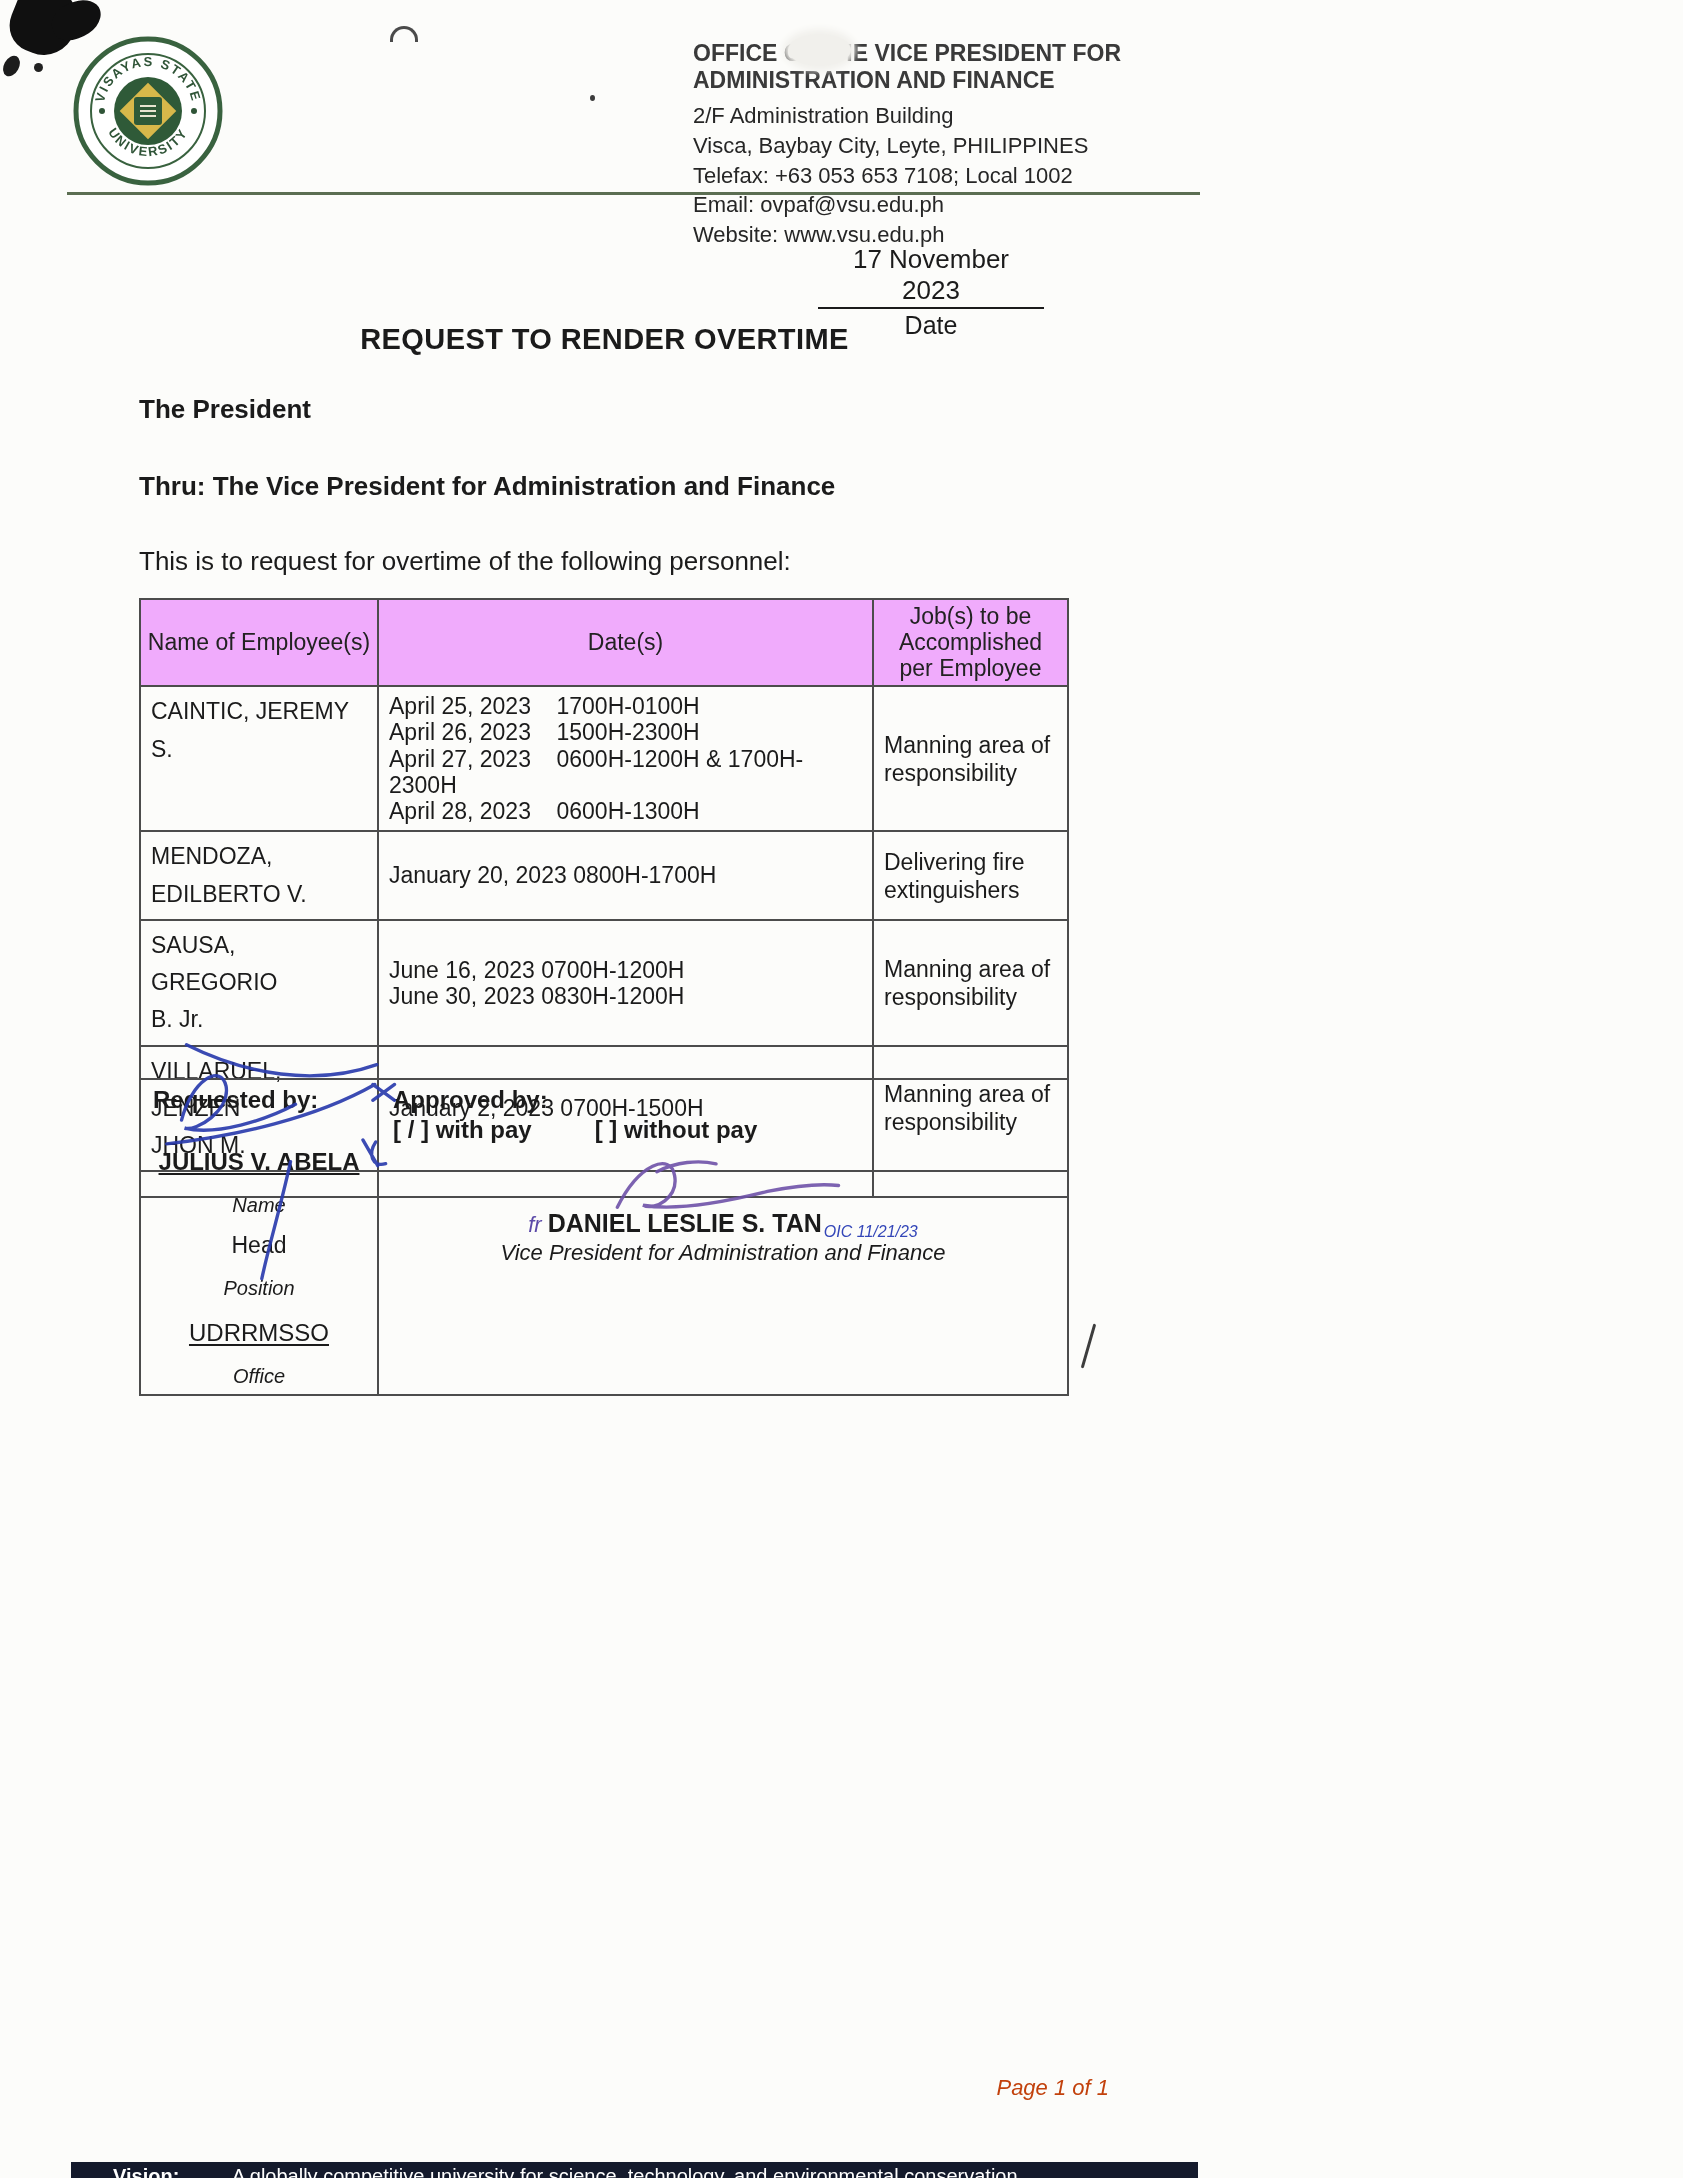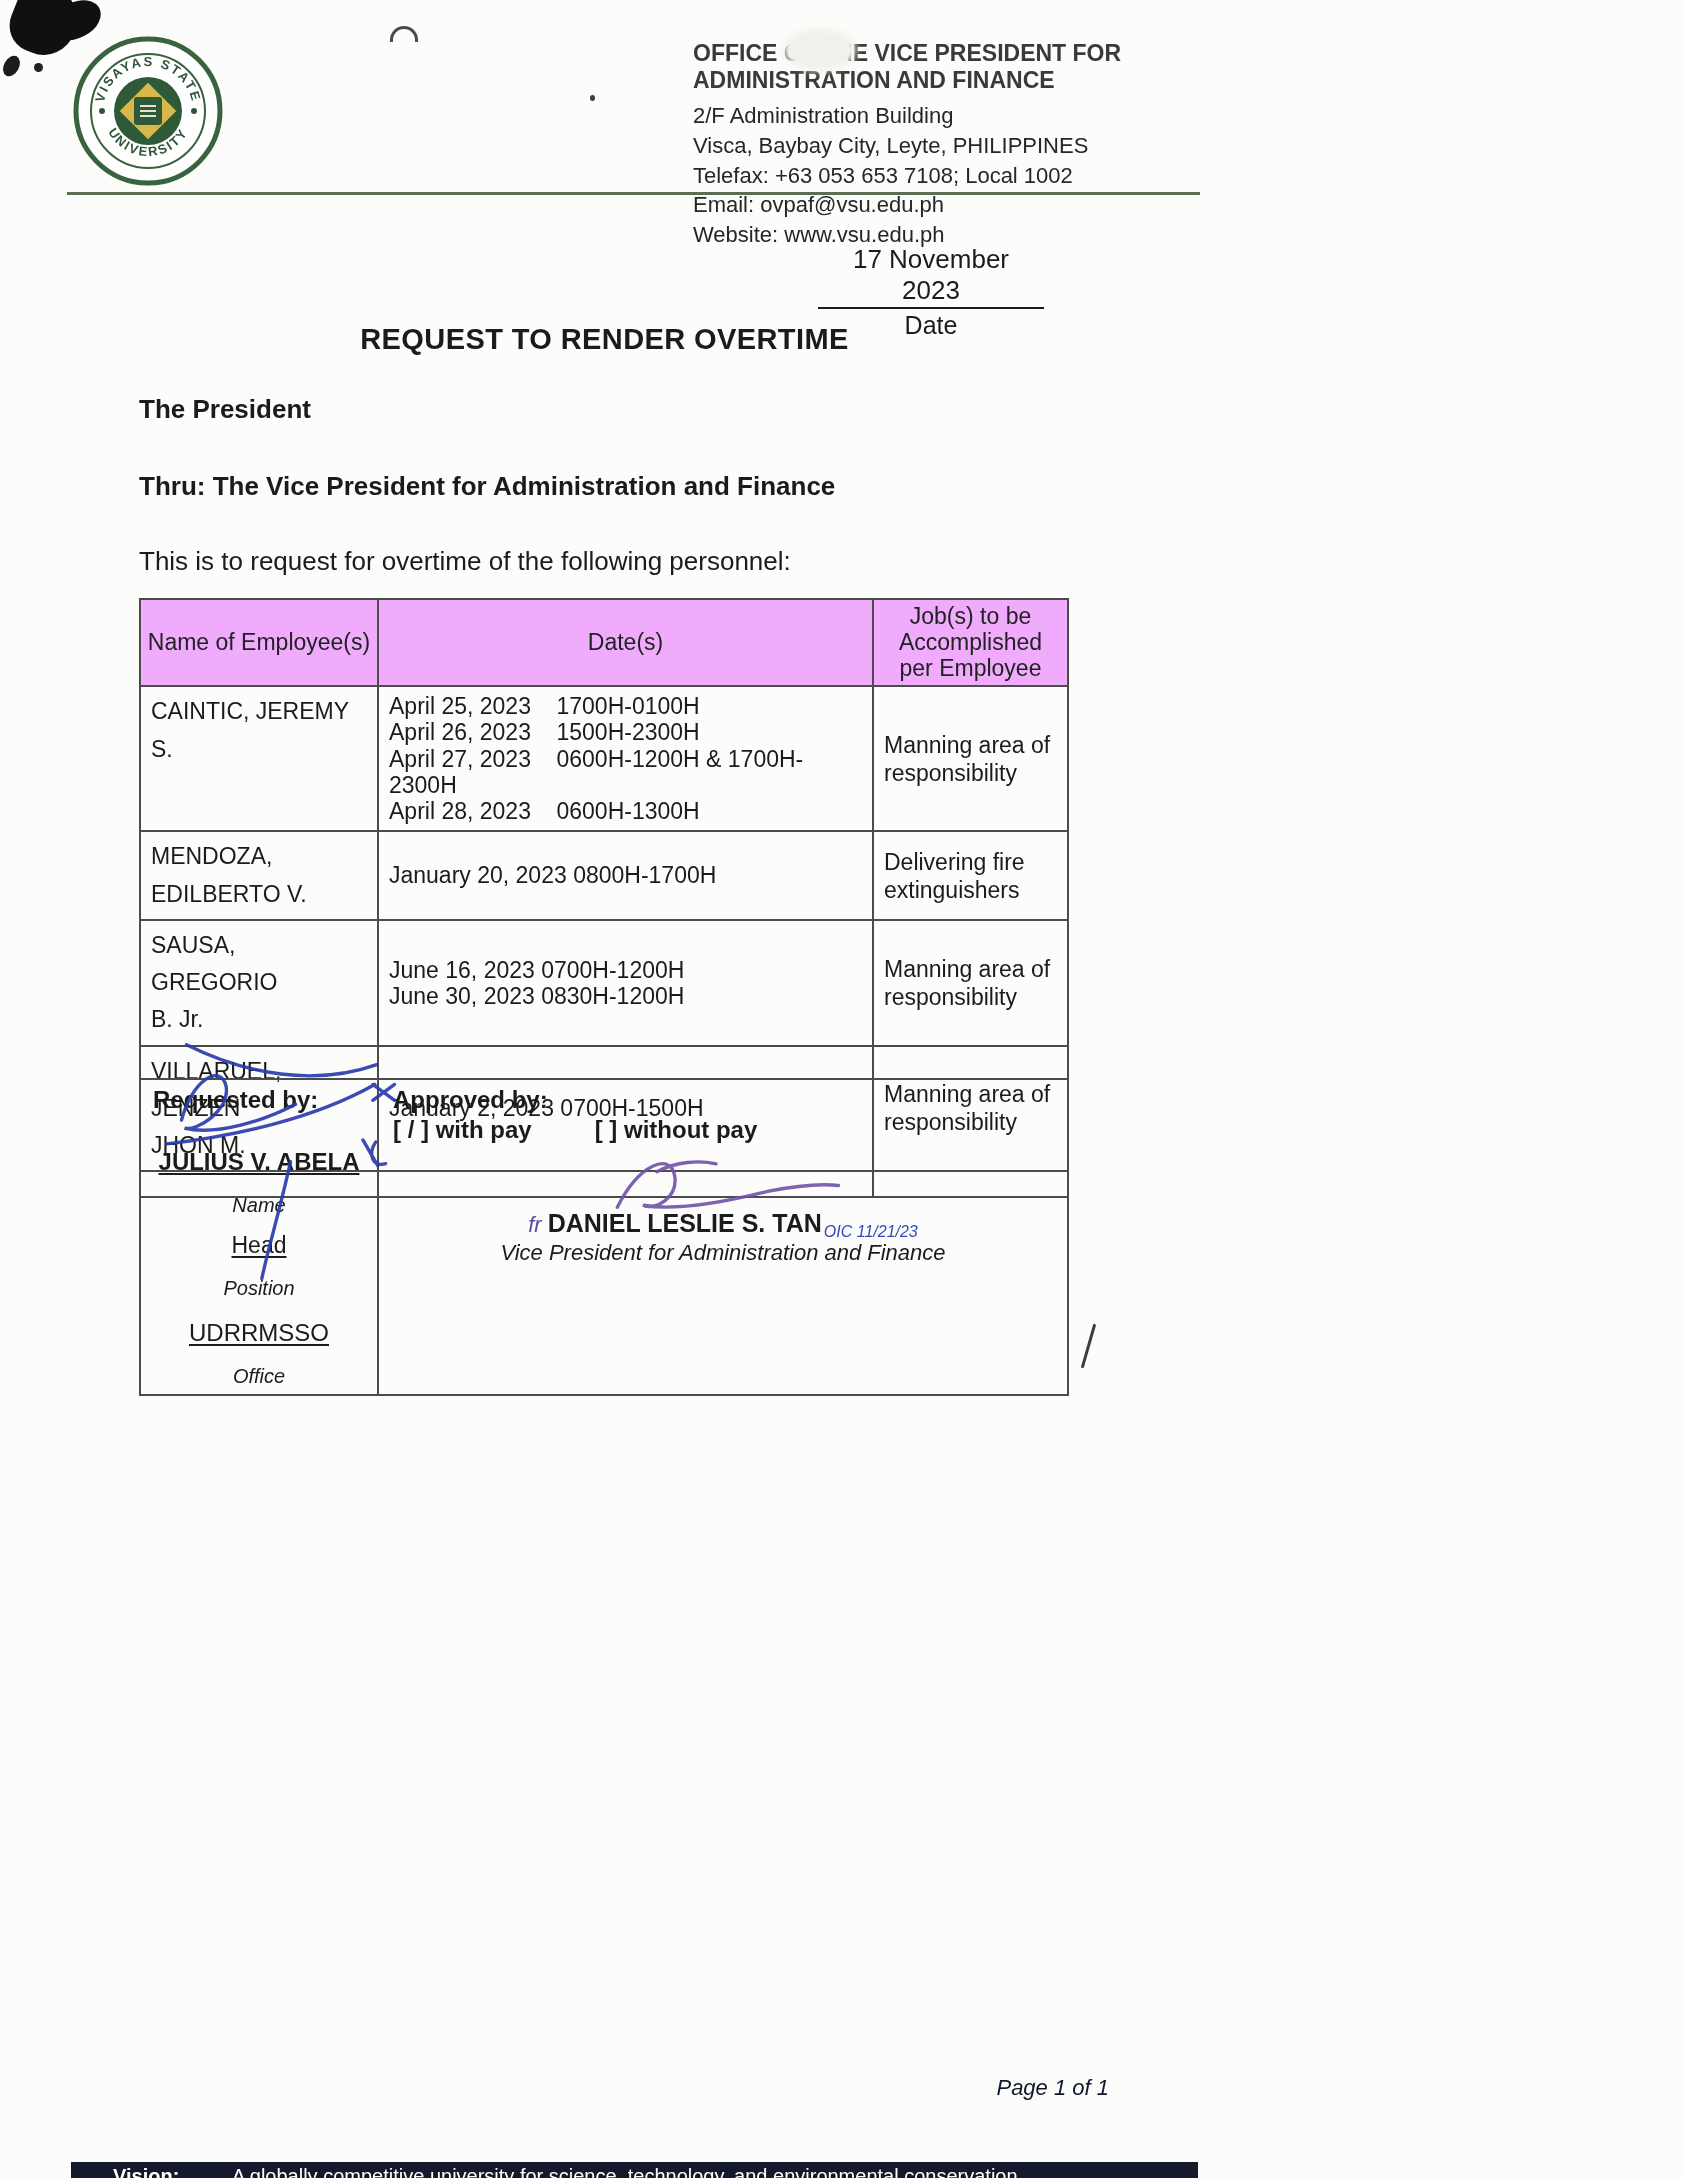--- a/index.html
+++ b/index.html
@@ -49,38 +49,38 @@
   tr.r4 { height:77px; } tr.r5 { height:77px; } tr.r-empty { height:26px; }
   tr.r3 td.c-dates, tr.r4 td.c-dates, tr.r5 td.c-dates { vertical-align:middle; }
 
   
   .sig-table { position:absolute; left:139px; top:1078px; width:928px; border-collapse:collapse; table-layout:fixed; }
   .sig-table td { border:2px solid #4c4c4c; vertical-align:top; position:relative; }
   .sig-left { height:230px; padding:6px 12px; text-align:center; }
   .req-label { text-align:left; font-weight:bold; font-size:24px; }
   .sig-name { margin-top:34px; font-weight:bold; font-size:24px; text-decoration:underline; text-underline-offset:3px; }
   .caption { font-style:italic; font-size:20px; margin-top:18px; }
-  .pos-value { margin-top:15px; font-size:23px; text-decoration:underline; text-underline-offset:3px; }
+  .pos-value { margin-top:15px; font-size:23px; text-underline-offset:3px; }
   .office-value { margin-top:19px; font-size:24px; text-decoration:underline; text-underline-offset:3px; }
   .ink-julius { position:absolute; left:-14px; top:-57px; width:337px; height:327px; overflow:visible; pointer-events:none; }
 
   .sig-right { padding:6px 14px; }
   .appr-label { font-weight:bold; font-size:24px; }
   .pay-row { font-weight:bold; font-size:24px; margin-top:2px; }
   .pay-gap { display:inline-block; width:63px; }
   .appr-center { text-align:center; margin-top:2px; }
   .ink-tan { display:block; margin:0 auto -16px auto; width:248px; height:79px; overflow:visible; }
   .appr-name { font-weight:bold; font-size:25px; }
   .hand { font-style:italic; }
   .hand-pre { font-size:22px; margin-right:6px; color:#5b49a8; }
   .hand-post { font-size:16px; margin-left:2px; position:relative; top:5px; color:#3346b8; }
   .appr-title { font-style:italic; font-size:22px; margin-top:2px; }
 
   
-  .page-num { position:absolute; left:911px; top:2075px; width:198px; text-align:right; font-size:22px; font-style:italic; color:#0f172a; }
+  .page-num { position:absolute; left:911px; top:2075px; width:198px; text-align:right; font-size:22px; font-style:italic; color:#c2410c; }
   .footer-bar { position:absolute; left:71px; top:2162px; width:1127px; height:38px; background:#141a2c; color:#ffffff; display:flex; align-items:flex-start; padding:3px 0 0 42px; font-size:20px; }
   .vision-label { font-weight:bold; width:119px; }
 </style>
 </head>
 <body>
 
 <div class="page">
 
   <div class="blob blob-a"></div>
   <div class="blob blob-b"></div>

